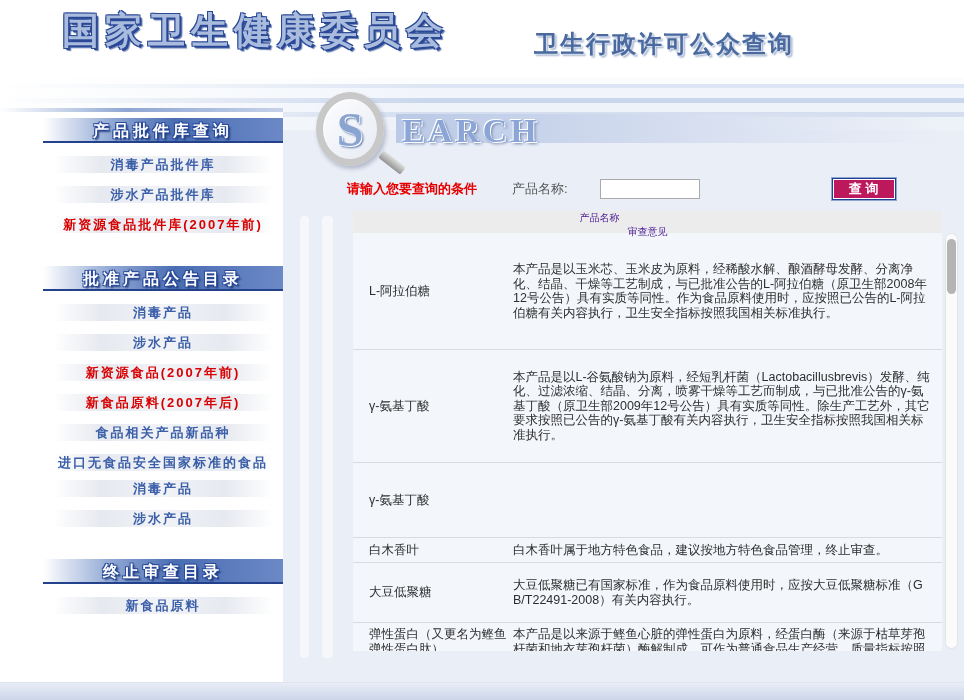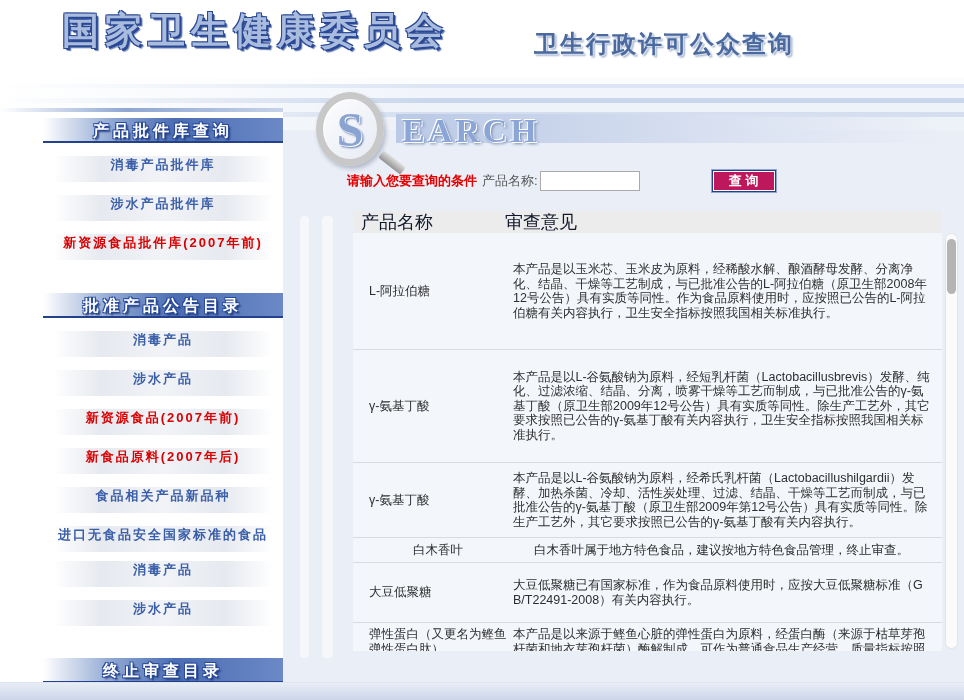--- a/index.html
+++ b/index.html
@@ -81,56 +81,56 @@
     height:25px; line-height:25px; text-align:center;
     background:linear-gradient(to right,#ffffff 0%,#91a9d4 28%,#4a6db3 55%,#6c89c6 100%);
     border-bottom:2px solid #24418c;
   }
   .sec-head span {
     color:#ffffff; font-weight:bold; font-size:16px; letter-spacing:4px;
     text-shadow:-1px -1px 0 #2a4a9a, 1px -1px 0 #2a4a9a, -1px 1px 0 #2a4a9a,
                  1px 1px 0 #2a4a9a, 2px 2px 2px #16306e;
   }
   .menu-item {
-    width:220px; margin:13px auto 0; height:26px; line-height:17px; text-align:center;
+    width:220px; margin:13px auto 0; height:17px; line-height:17px; text-align:center;
     font-size:13px; font-weight:bold; letter-spacing:2px; color:#3a5ea8; cursor:pointer;
     background:linear-gradient(to right, rgba(228,231,238,0) 0%, #e6e9ef 22%, #f1f3f7 50%, #e6e9ef 78%, rgba(228,231,238,0) 100%);
   }
   .menu-item.red { color:#d80000; }
   .sec1 .sec-head { margin-top:10px; }
   .sec1 .menu-item:first-of-type { margin-top:10px; }
   .sec2 .sec-head { margin-top:33px; }
   .sec2 .menu-item:first-of-type { margin-top:11px; }
   .sec3 .sec-head { margin-top:42px; }
   .sec3 .menu-item:first-of-type { margin-top:9px; }
   .sec4 .sec-head { margin-top:32px; }
   .sec4 .menu-item:first-of-type { margin-top:6px; }
 
   
-  .search-row { position:absolute; left:347px; top:170px; height:22px; display:flex; align-items:center; }
+  .search-row { position:absolute; left:347px; top:178px; height:22px; display:flex; align-items:center;gap:30px; }
   .prompt { font-size:13px; font-weight:bold; color:#e60000; white-space:nowrap; }
   .field-label { font-size:13px; color:#555555; white-space:nowrap; margin-left:5px; }
   .search-input { width:100px; height:20px; border:1px solid #aaaaaa; background:#ffffff; margin-left:2px;
     font-size:12px; padding:0 3px; outline:none; }
   .spacer { width:72px; }
   .search-button {
     width:64px; height:22px; background:#be185d; color:#ffffff; font-size:13px; font-weight:bold;
     border:1px solid #1f3f8f; box-shadow:inset 0 0 0 1px #ffffff, 0 0 0 1px #91a5d0;
     cursor:pointer; font-family:inherit; line-height:18px;
   }
 
   
   .table-wrap { position:absolute; left:353px; top:211px; width:606px; height:440px; overflow:hidden; }
   .thead { width:589px; height:22px; background:#ececec; display:flex; align-items:center;
-    font-size:18px; color:#0f172a; }
+    font-size:10px; color:#4c1d95;flex-direction:column; }
   .thead .col1 { width:152px; padding-left:8px; }
   .thead .col2 { flex:1; }
   .trow { width:589px; display:flex; align-items:center; border-bottom:1px solid #d9dbe0; background:#f3f6fb; }
   .r1 { height:117px; } .r2 { height:113px; } .r3 { height:75px; }
-  .r4 { height:25px;text-align:center; }  .r5 { height:60px; }  .r6 { height:110px; align-items:flex-start; padding-top:4px; }
+  .r4 { height:25px; }  .r5 { height:60px; }  .r6 { height:110px; align-items:flex-start; padding-top:4px; }
   .cell-name { width:152px; padding:0 6px 0 8px; font-size:12.5px; color:#2e2e2e; line-height:15px; word-break:break-all;margin-left:8px; }
   .cell-op   { flex:1; padding-right:12px; font-size:12.5px; color:#2e2e2e; line-height:14.5px; word-break:break-all; }
 
   
   .vscroll { position:absolute; left:592px; top:22px; width:13px; height:416px;
     background:#fbfbfb; border:1px solid #e3e3e3; border-radius:7px; }
   .vthumb { position:absolute; left:1px; top:5px; width:9px; height:55px; background:#b4b4b4; border-radius:5px; }
 </style>
 </head>
 <body>
@@ -208,21 +208,20 @@
     <div class="trow r1">
       <div class="cell-name">L-阿拉伯糖</div>
       <div class="cell-op">本产品是以玉米芯、玉米皮为原料，经稀酸水解、酿酒酵母发酵、分离净化、结晶、干燥等工艺制成，与已批准公告的L-阿拉伯糖（原卫生部2008年12号公告）具有实质等同性。作为食品原料使用时，应按照已公告的L-阿拉伯糖有关内容执行，卫生安全指标按照我国相关标准执行。</div>
     </div>
     <div class="trow r2">
       <div class="cell-name">γ-氨基丁酸</div>
       <div class="cell-op">本产品是以L-谷氨酸钠为原料，经短乳杆菌（Lactobacillusbrevis）发酵、纯化、过滤浓缩、结晶、分离，喷雾干燥等工艺而制成，与已批准公告的γ-氨基丁酸（原卫生部2009年12号公告）具有实质等同性。除生产工艺外，其它要求按照已公告的γ-氨基丁酸有关内容执行，卫生安全指标按照我国相关标准执行。</div>
     </div>
     <div class="trow r3">
       <div class="cell-name">γ-氨基丁酸</div>
-      <div class="cell-op">本产品是以L-谷氨酸钠为原料，经希氏乳杆菌（Lactobacillushilgardii）发酵、加热杀菌、冷却、活性炭处理、过滤、结晶、干燥等工艺而制成，与已批准公告的γ-氨基丁酸（原卫生部2009年第12号公告）具有实质等同性。除生产工艺外，其它要求按照已公告的γ-氨基丁酸有关内容执行。</div>
     </div>
     <div class="trow r4">
       <div class="cell-name">白木香叶</div>
       <div class="cell-op">白木香叶属于地方特色食品，建议按地方特色食品管理，终止审查。</div>
     </div>
     <div class="trow r5">
       <div class="cell-name">大豆低聚糖</div>
       <div class="cell-op">大豆低聚糖已有国家标准，作为食品原料使用时，应按大豆低聚糖标准（GB/T22491-2008）有关内容执行。</div>
     </div>
     <div class="trow r6">

